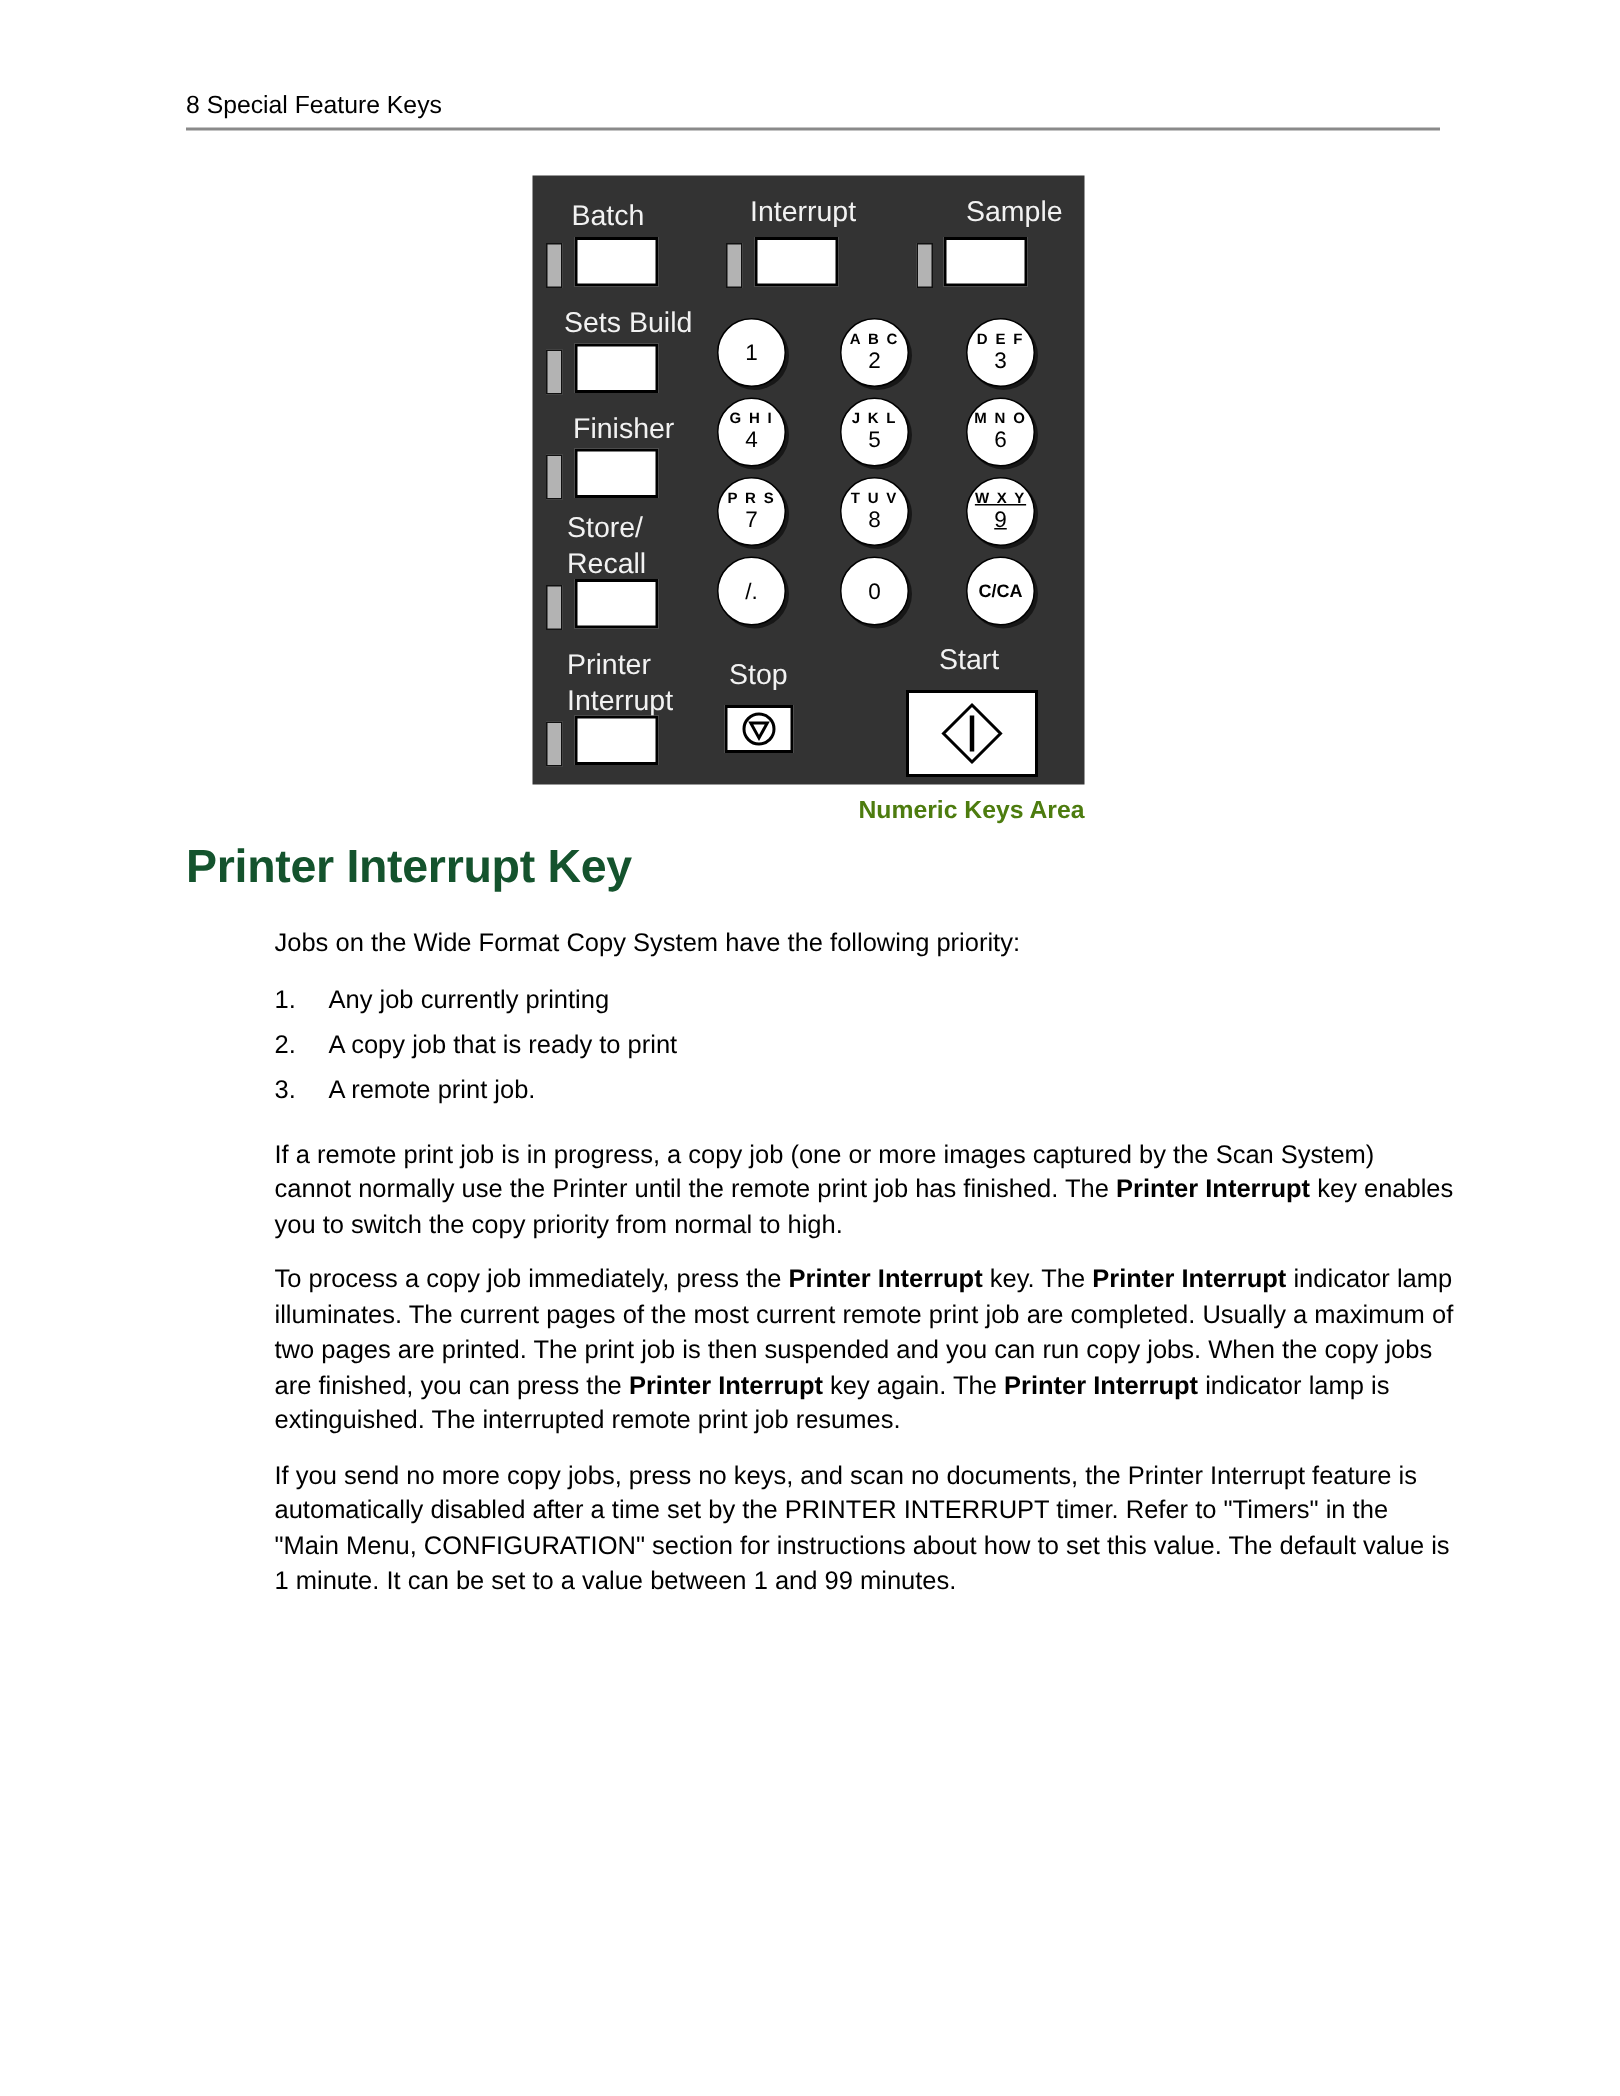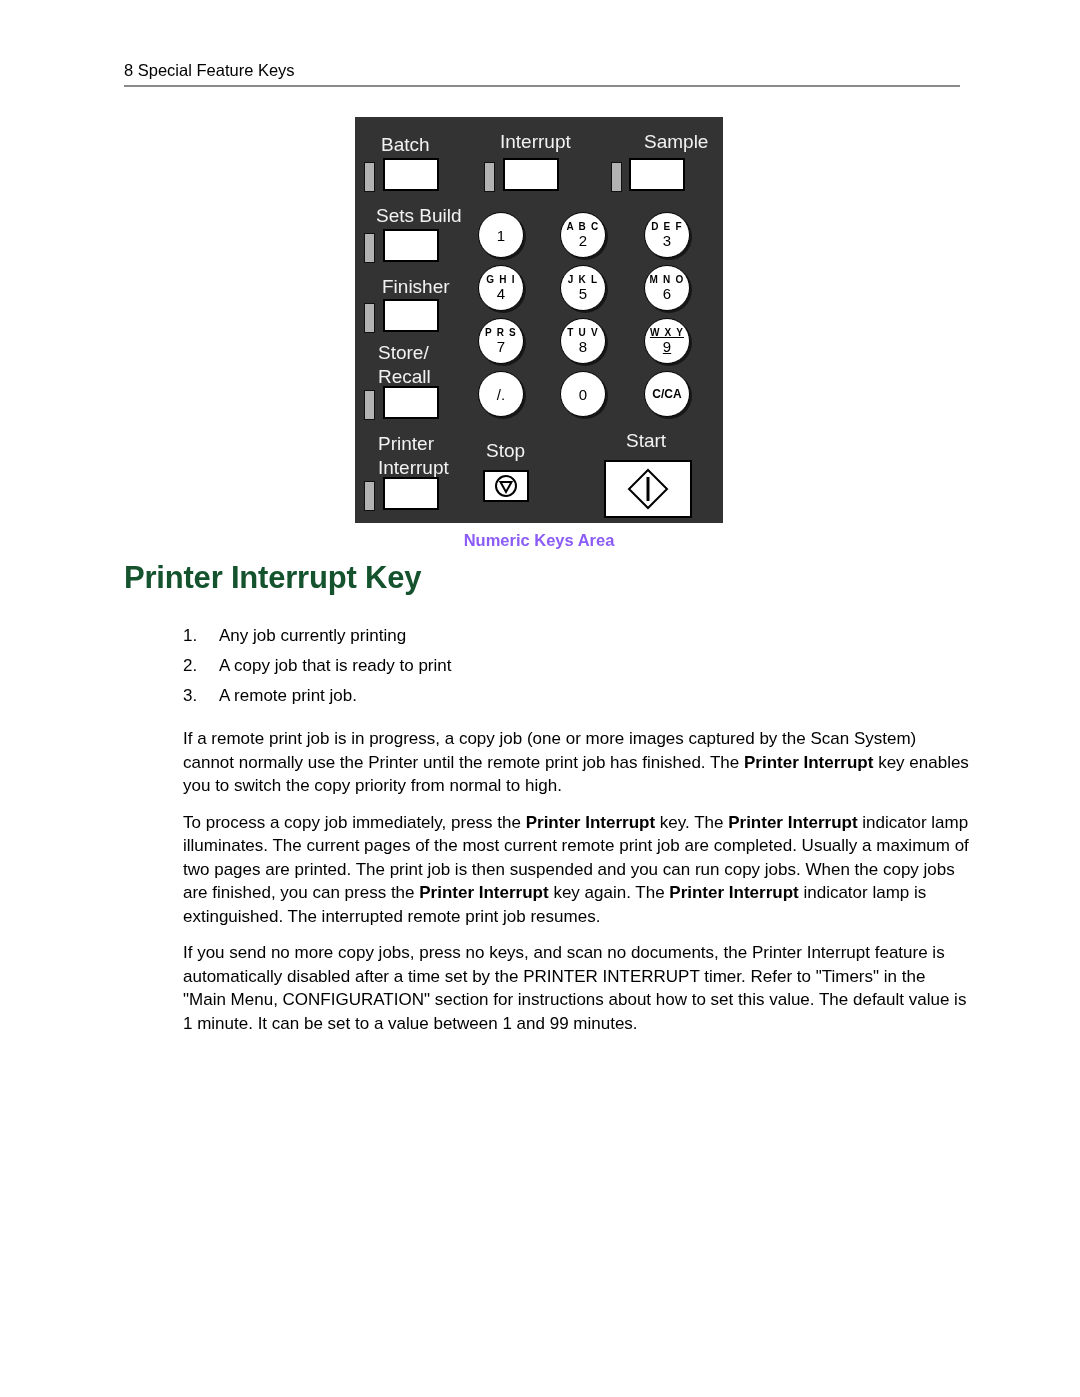--- a/index.html
+++ b/index.html
@@ -134,24 +134,24 @@
     display: flex;
     align-items: center;
     justify-content: center;
   }
 
   .fig-caption {
     position: absolute;
     left: 355px;
     top: 531px;
     width: 368px;
-    text-align: center;
+    text-align: right;
     font-size: 16.5px;
     font-weight: bold;
-    color: #8b5cf6;
+    color: #4d7c0f;
   }
 
   
   h1.section-title {
     position: absolute;
     left: 124px;
     top: 560px;
     margin: 0;
     font-size: 31px;
     font-weight: bold;
@@ -324,20 +324,21 @@
 
     </div>
   </div>
 
   <div class="fig-caption">Numeric Keys Area</div>
 
   <h1 class="section-title">Printer Interrupt Key</h1>
 
   <div class="body">
 
+    <p class="para tight">Jobs on the Wide Format Copy System have the following priority:</p>
 
     <ol class="priority">
       <li>
         <span class="num">1.</span>
         <span>Any job currently printing</span>
       </li>
       <li>
         <span class="num">2.</span>
         <span>A copy job that is ready to print</span>
       </li>

